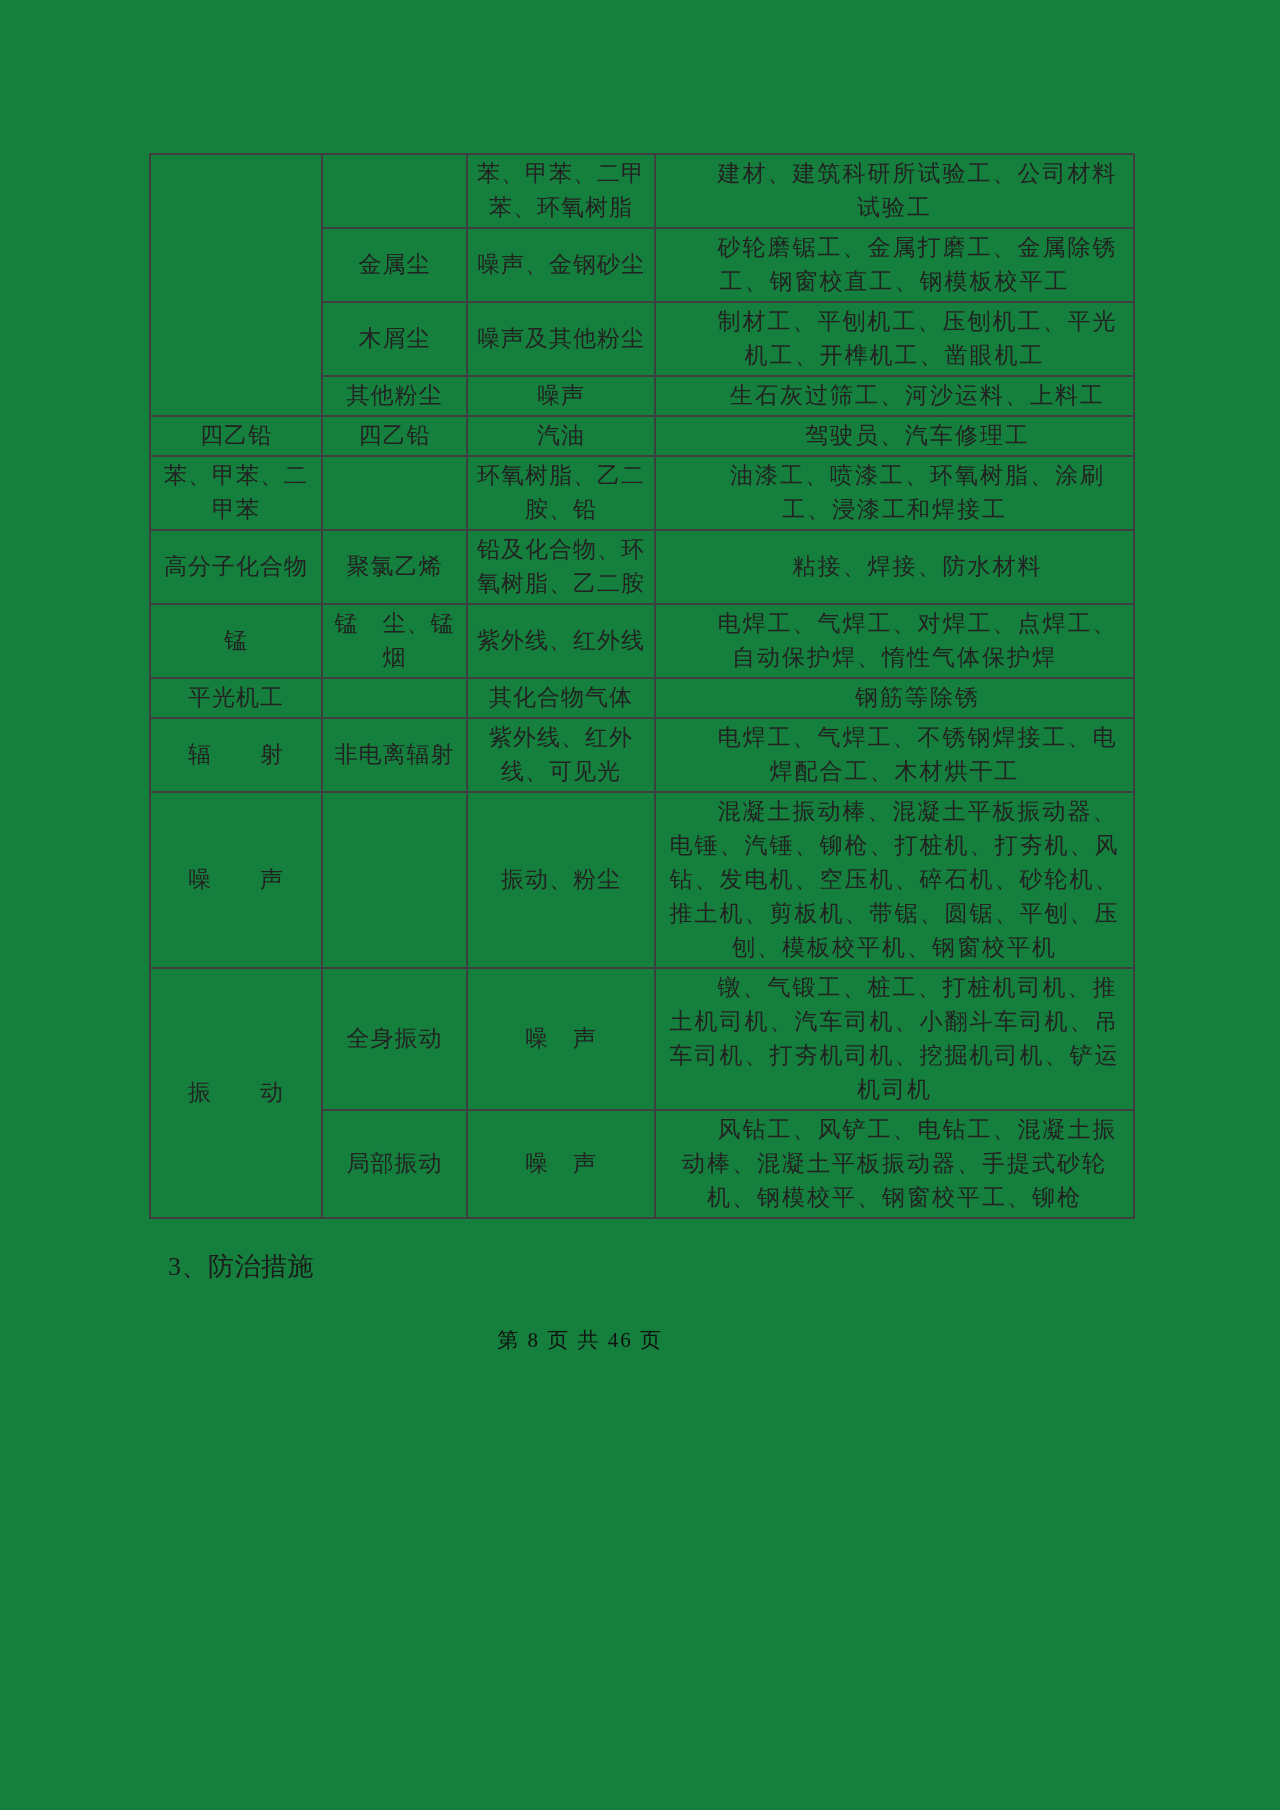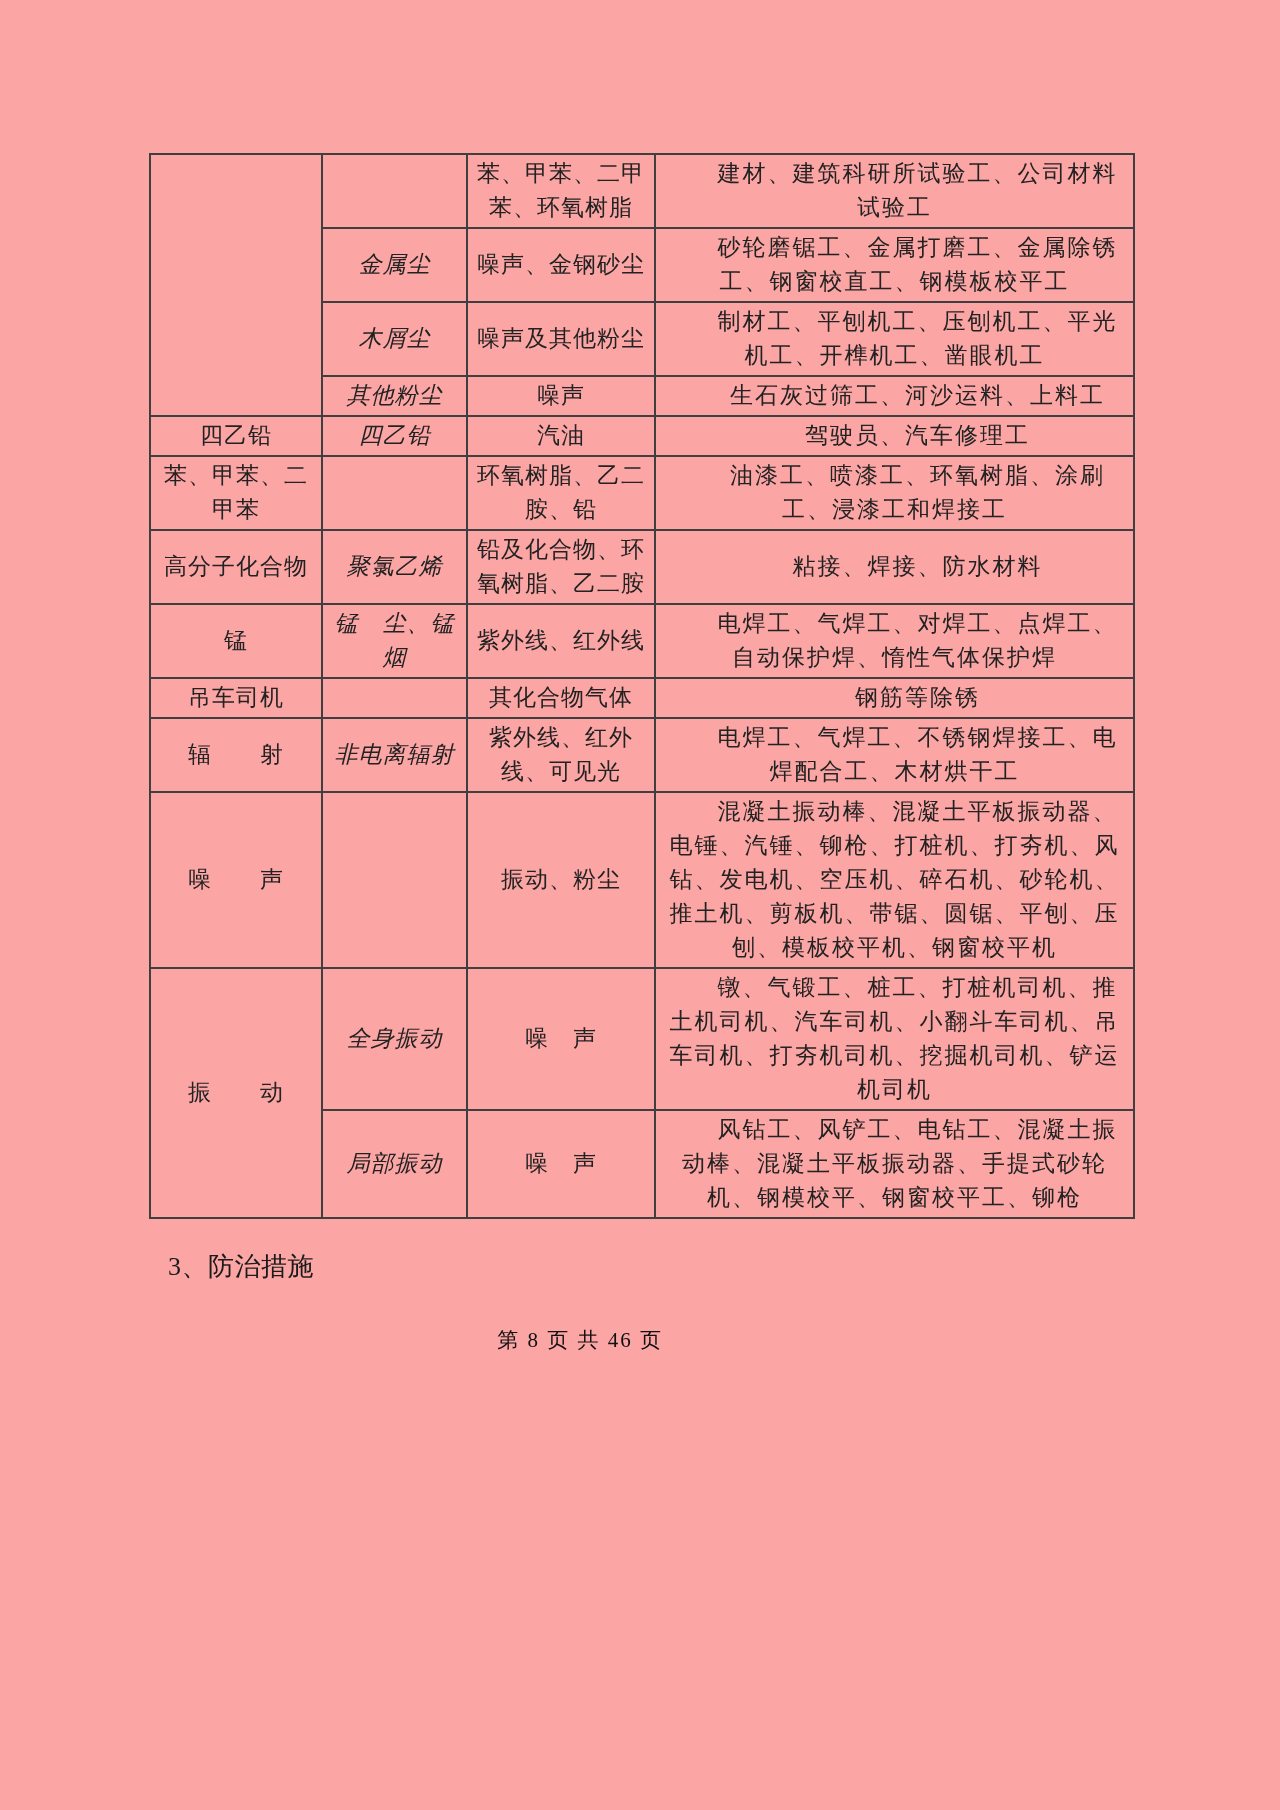--- a/index.html
+++ b/index.html
@@ -1,21 +1,21 @@
 <!DOCTYPE html>
 <html lang="zh"><head>
 <meta charset="utf-8">
 <style>
   html,body{margin:0;padding:0;}
   body{background:#ffffff;}
   .page{
     position:relative;
     width:1280px;
     height:1810px;
-    background:#fca5a5;
+    background:#15803d;
     overflow:hidden;
     font-family:"Liberation Serif","DejaVu Serif",serif;
     color:#1b1b1b;
   }
   
   table.hazard{
     border-collapse:collapse;
     table-layout:fixed;
     margin:153px 0 0 149px;
     width:930px;
@@ -25,21 +25,21 @@
     color:#222;
   }
   table.hazard td{
     border:2px solid #3f3f3f;
     vertical-align:middle;
     text-align:center;
     padding:2px 6px;
     overflow:hidden;
   }
   td.c1{width:158px;padding:2px 14px;}
-  td.c2{width:131px;padding:2px 16px;font-style:italic;}
+  td.c2{width:131px;padding:2px 16px;}
   td.c3{width:174px;padding:2px 16px;}
   td.c4{
     width:465px;
     text-align:left;
     padding:2px 10px 2px 16px;
     text-indent:46px;
     letter-spacing:2px;
   }
   
   .para{
@@ -109,21 +109,21 @@
         <td class="c3">铅及化合物、环氧树脂、乙二胺</td>
         <td class="c4">粘接、焊接、防水材料</td>
       </tr>
       <tr>
         <td class="c1">锰</td>
         <td class="c2">锰　尘、锰　烟</td>
         <td class="c3">紫外线、红外线</td>
         <td class="c4">电焊工、气焊工、对焊工、点焊工、自动保护焊、惰性气体保护焊</td>
       </tr>
       <tr>
-        <td class="c1">吊车司机</td>
+        <td class="c1">平光机工</td>
         <td class="c2"></td>
         <td class="c3">其化合物气体</td>
         <td class="c4">钢筋等除锈</td>
       </tr>
       <tr>
         <td class="c1">辐　　射</td>
         <td class="c2">非电离辐射</td>
         <td class="c3">紫外线、红外线、可见光</td>
         <td class="c4">电焊工、气焊工、不锈钢焊接工、电焊配合工、木材烘干工</td>
       </tr>

